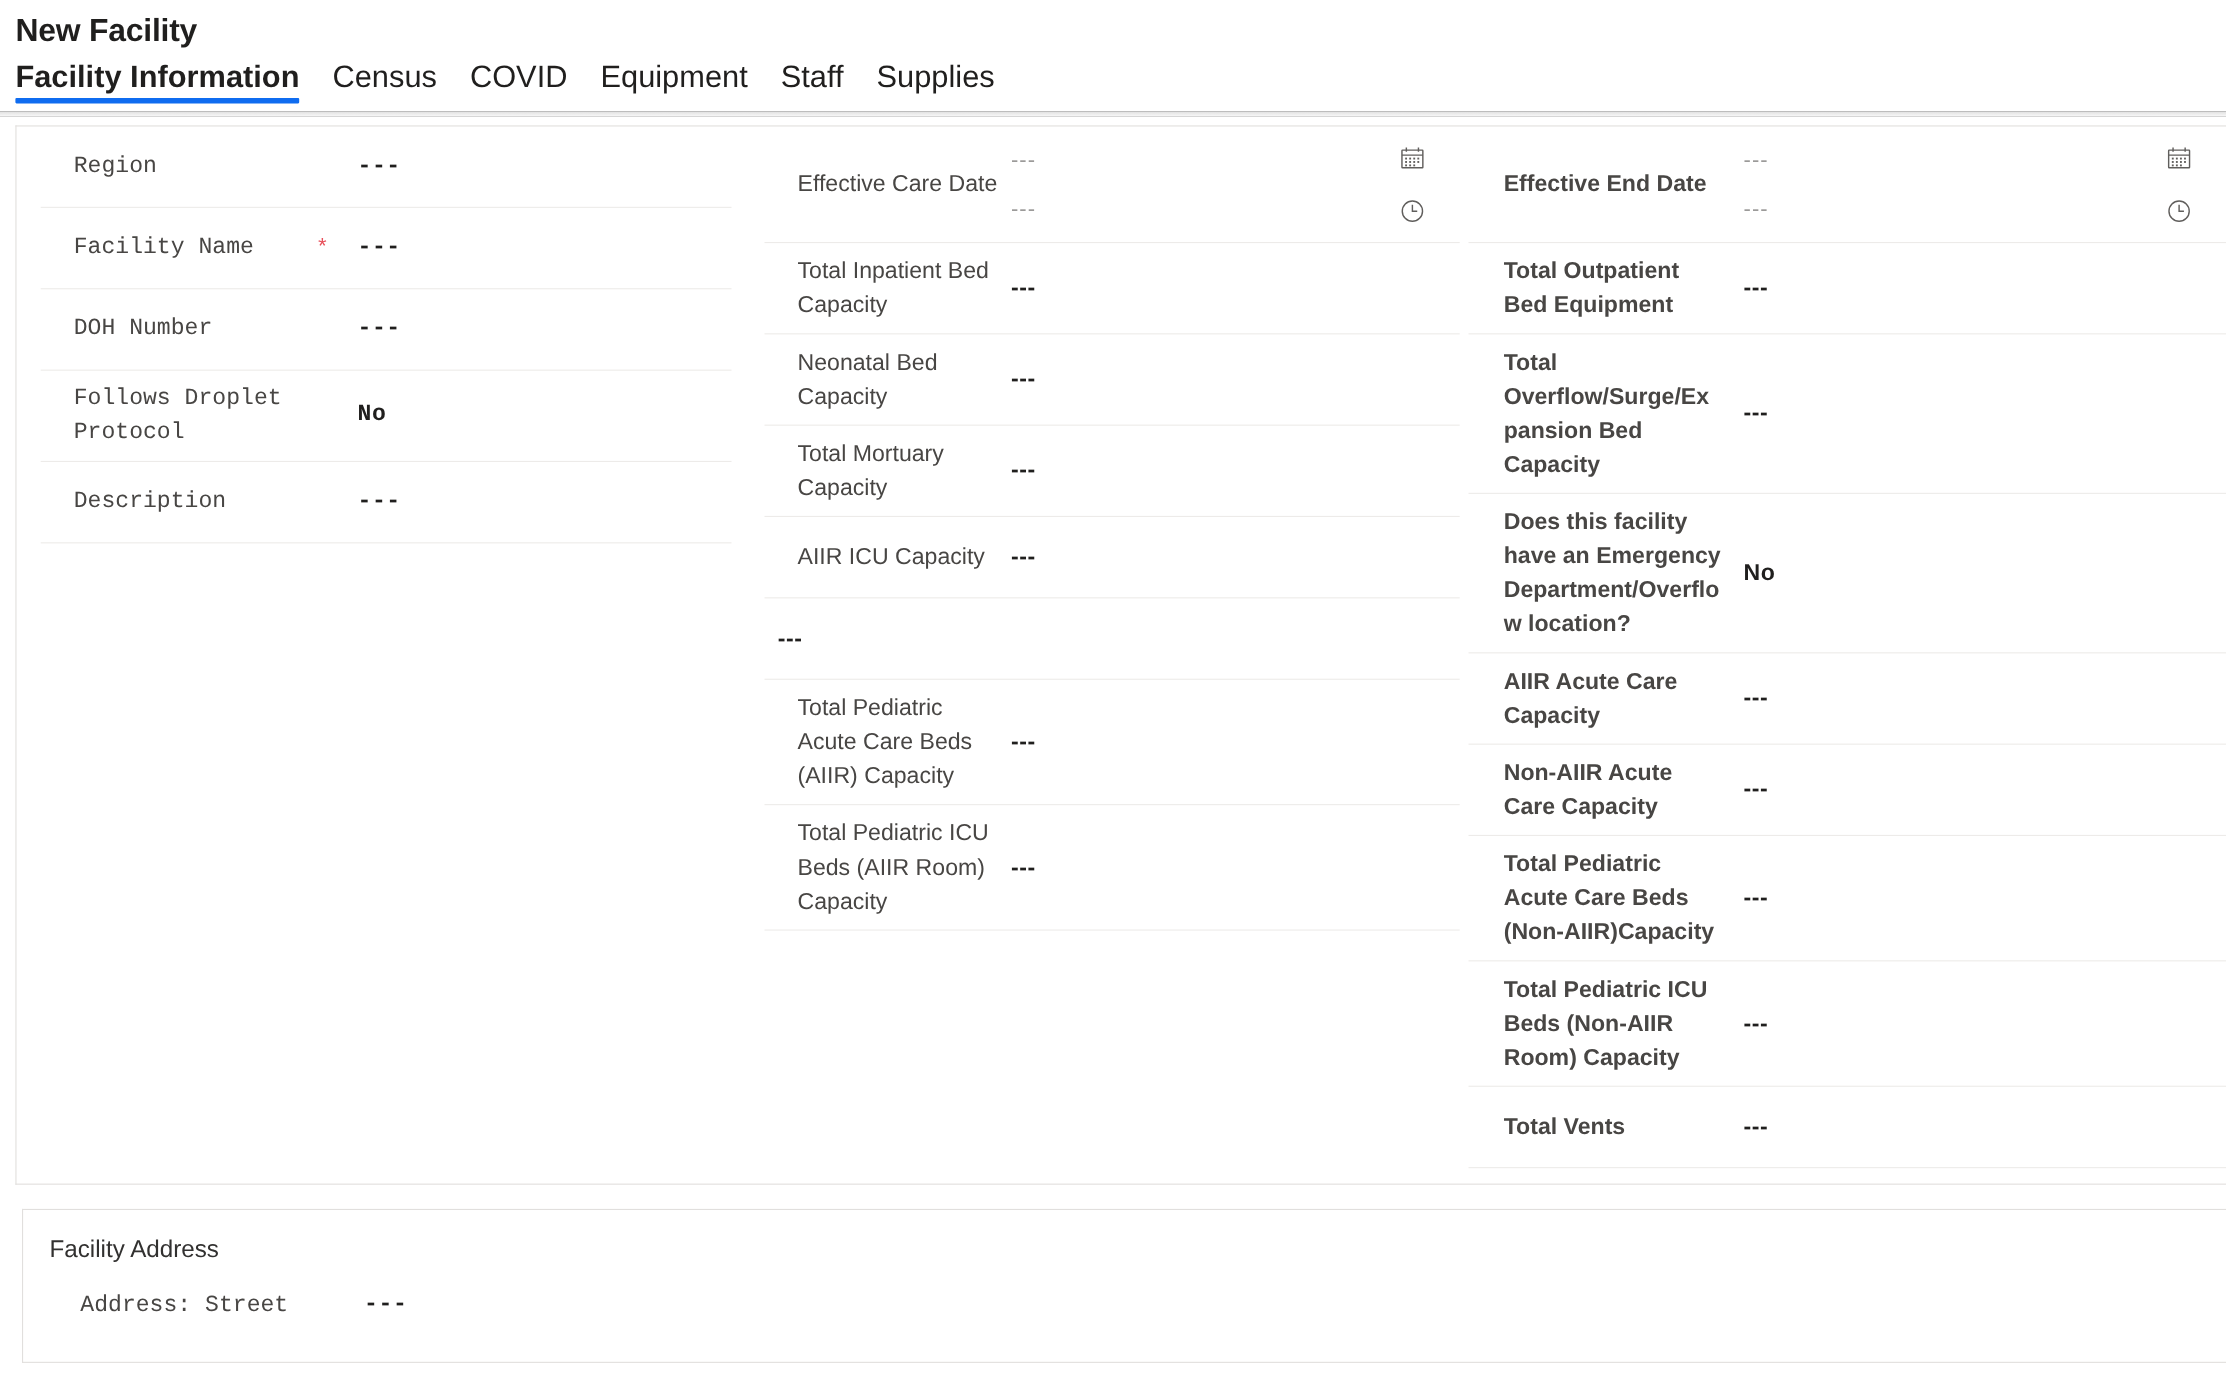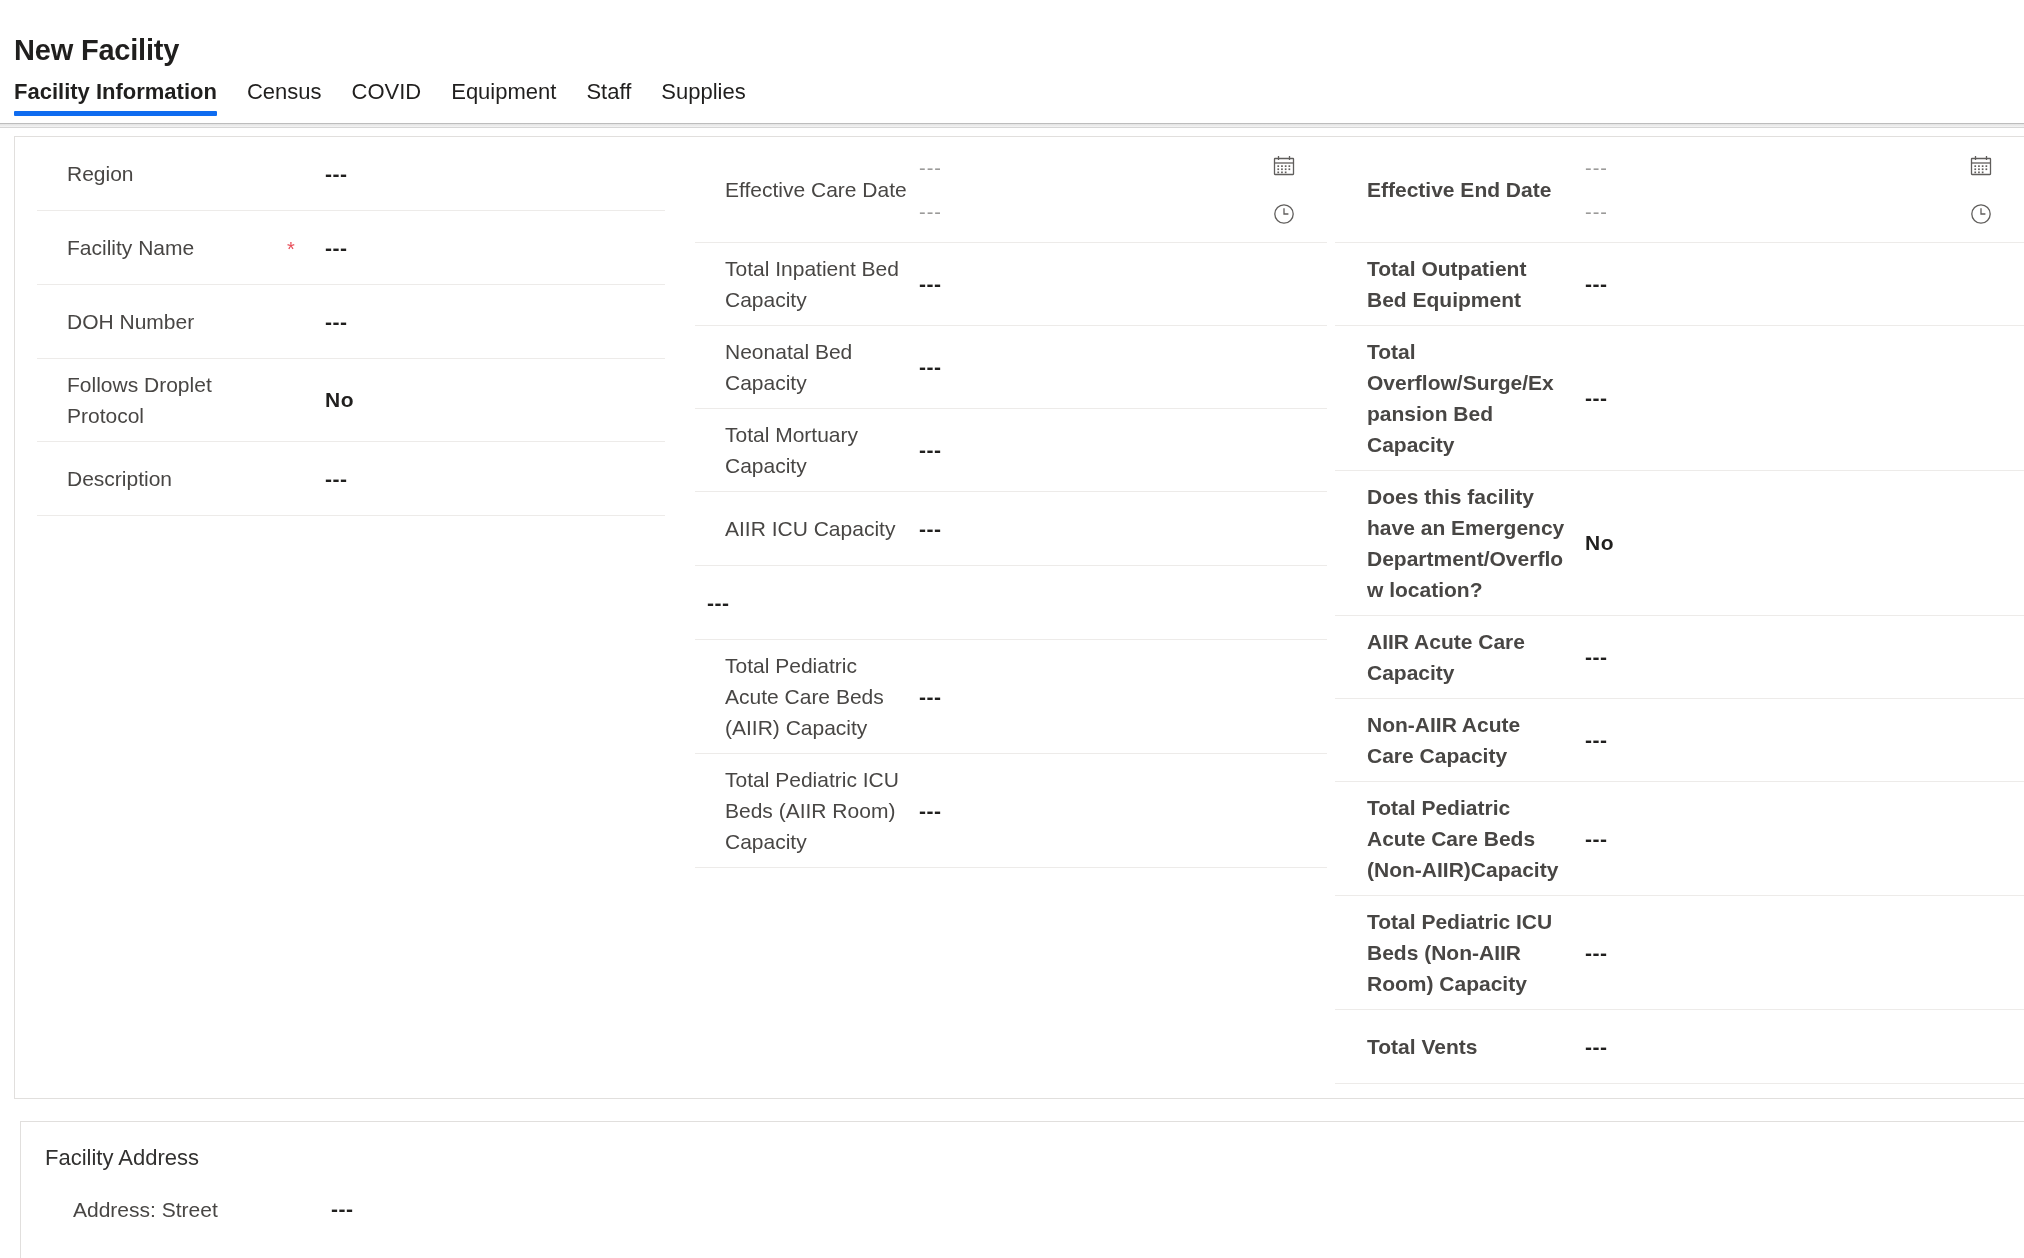--- a/index.html
+++ b/index.html
@@ -12,21 +12,21 @@
     width: 2024px;
     height: 1258px;
     overflow: hidden;
     font-family: "Liberation Sans", sans-serif;
     color: #323130;
     -webkit-font-smoothing: antialiased;
   }
 
   
   .page-header {
-    padding: 32px 0 0 14px;
+    padding: 10px 0 0 14px;
   }
   .page-title {
     font-size: 29px;
     font-weight: bold;
     color: #201f1e;
     letter-spacing: -0.2px;
     line-height: 36px;
     margin: 0;
   }
 
@@ -34,21 +34,21 @@
   .tabstrip {
     display: flex;
     align-items: flex-end;
     gap: 30px;
     padding: 22px 0 0 14px;
     height: 48px;
     box-sizing: border-box;
   }
   .tab {
     position: relative;
-    font-size: 22px;
+    font-size: 28px;
     line-height: 28px;
     color: #201f1e;
     padding-bottom: 10px;
     cursor: pointer;
     white-space: nowrap;
   }
   .tab.active {
     font-weight: bold;
   }
   .tab.active::after {
@@ -100,21 +100,21 @@
   }
 
   .columns {
     display: flex;
     align-items: flex-start;
     width: 100%;
   }
   .col {
     box-sizing: border-box;
   }
-  .col-left   { width: 680px; padding-left: 22px; padding-right: 30px; }
+  .col-left   { width: 680px; padding-left: 22px; padding-right: 30px; font-family: Liberation Mono, monospace; }
   .col-mid    { width: 640px; padding-right: 8px; }
   .col-right  { flex: 1 1 auto; }
 
   
   .field {
     display: flex;
     align-items: center;
     border-bottom: 1px solid #edebe9;
     min-height: 74px;
     box-sizing: border-box;

